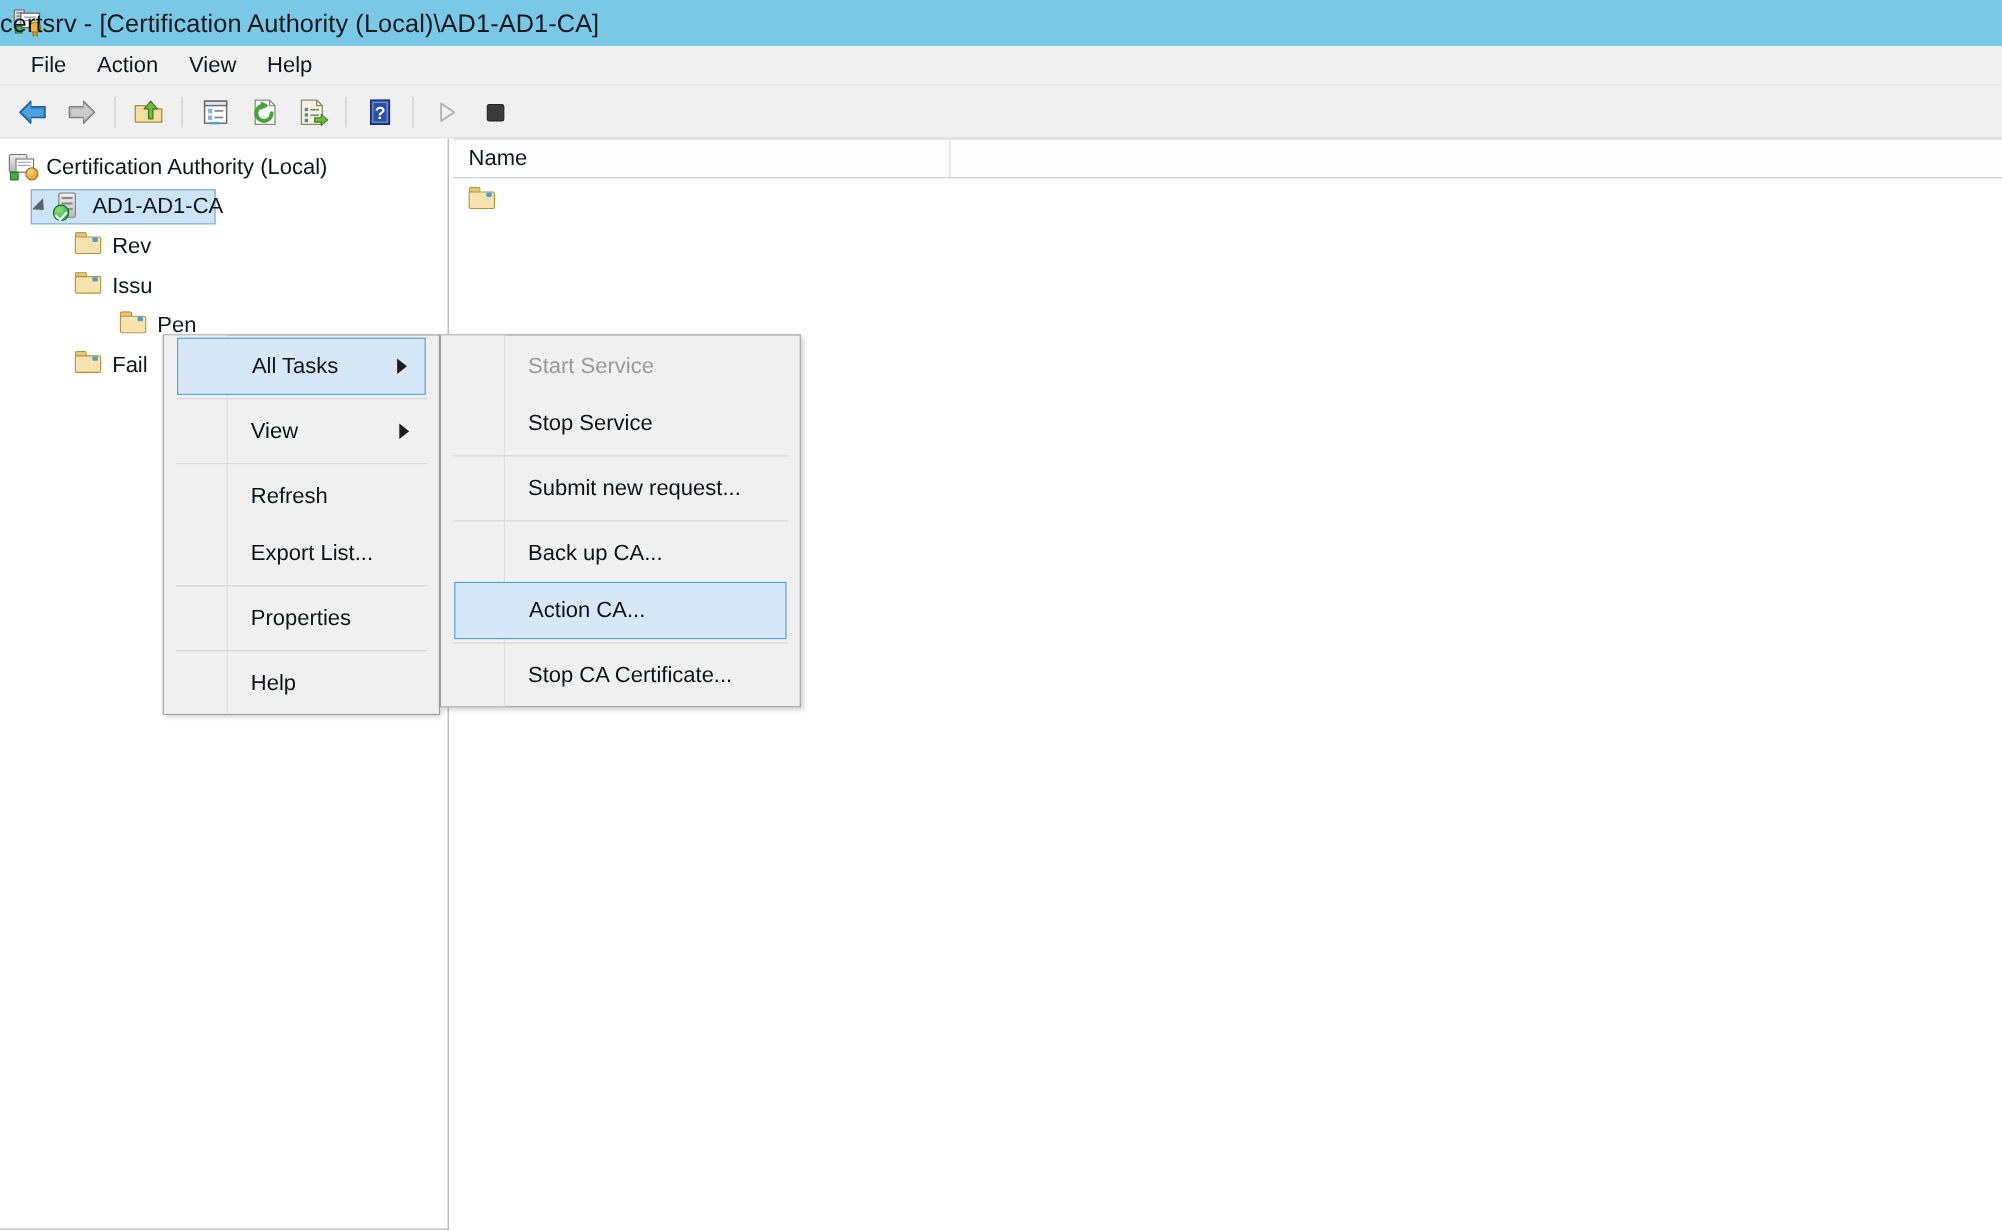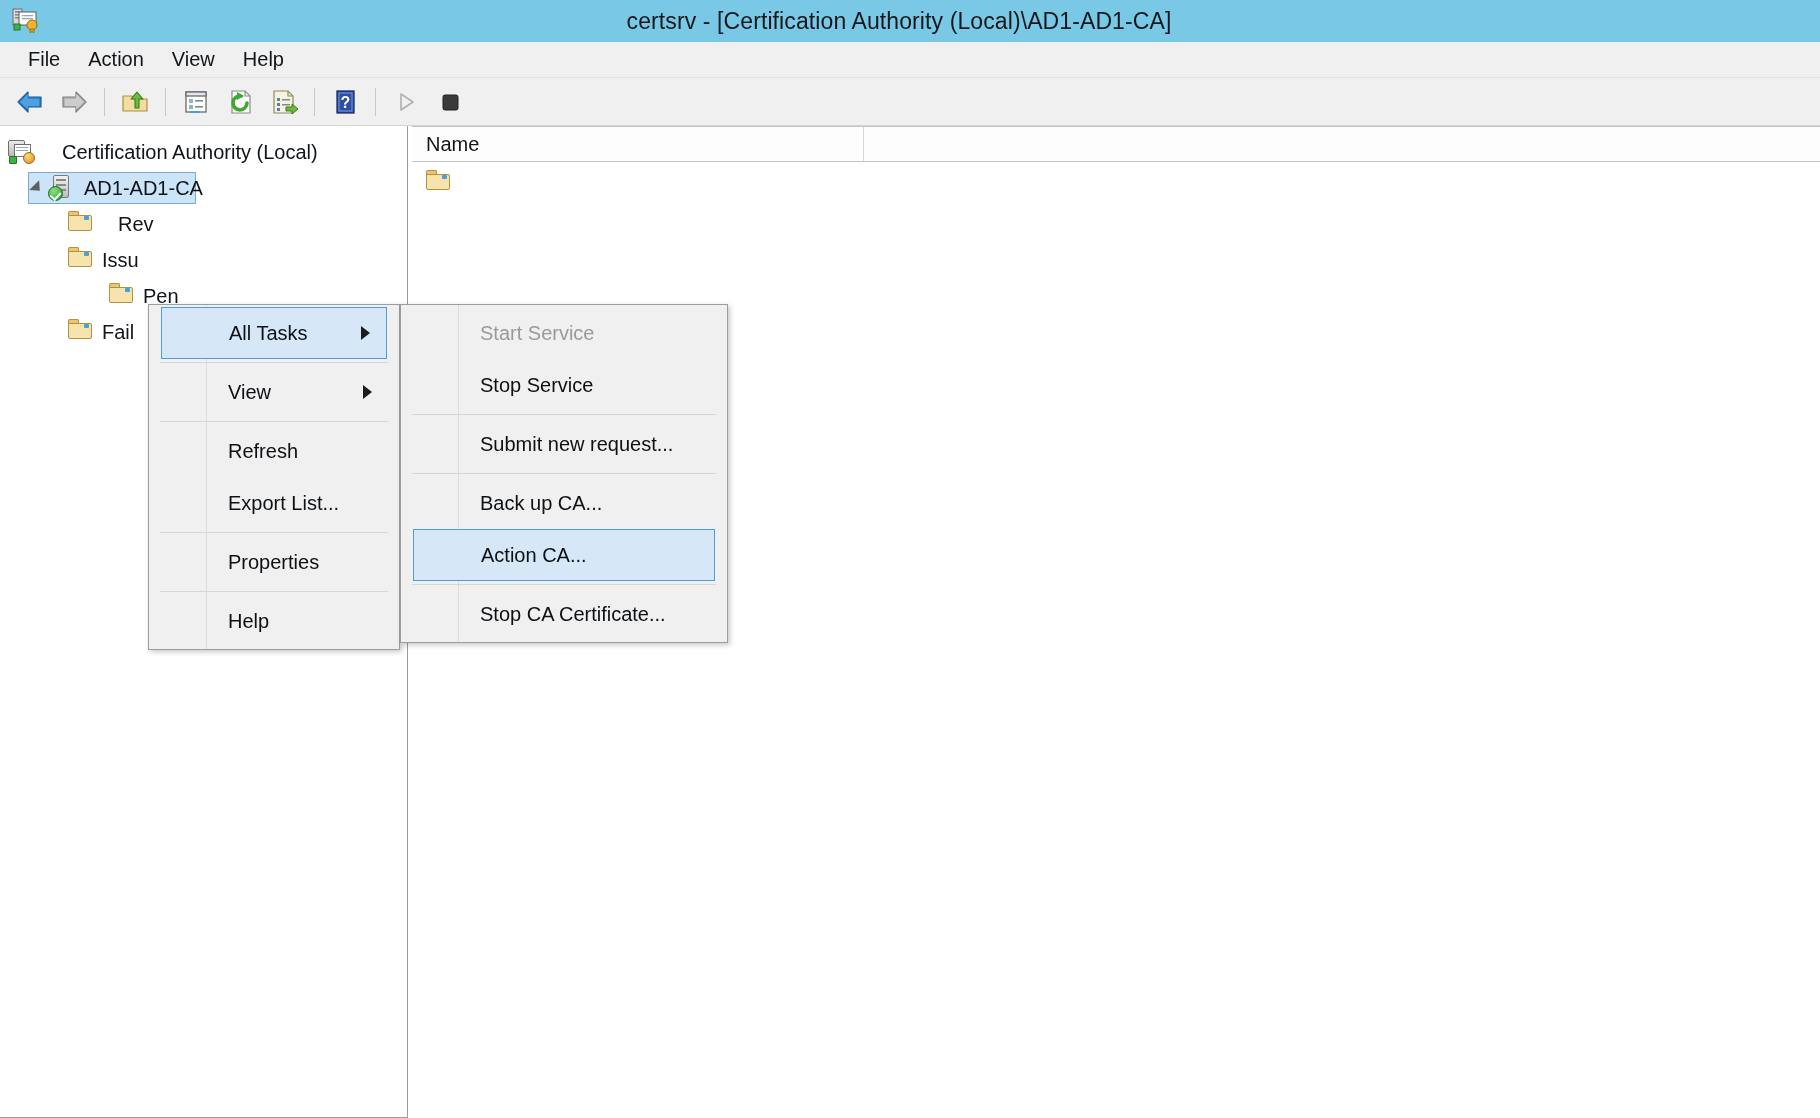--- a/index.html
+++ b/index.html
@@ -33,21 +33,21 @@
     position: absolute;
     left: 10px; top: 5px;
     width: 30px; height: 30px;
   }
   .titlebar-text {
     position: absolute;
     left: 0; right: 22px;
     top: 0;
     height: 42px;
     line-height: 42px;
-    text-align: center;
+    text-align: left;
     font-size: 23px;
     color: #12181c;
     letter-spacing: 0.1px;
     white-space: nowrap;
   }
 
   
   .menubar {
     position: absolute;
     top: 42px; left: 0;
@@ -495,21 +495,21 @@
       </svg>
     </div>
 
   </div>
 
   <div class="content">
 
     <div class="tree-pane">
       <div class="tree-inner">
 
-        <div class="tree-row" style="padding-left:8px;gap:20px;">
+        <div class="tree-row" style="padding-left:8px;">
           <div class="ticon">
             <div class="caroot">
               <div class="mon"></div>
               <div class="scr"></div>
               <div class="sl a"></div>
               <div class="sl b"></div>
               <div class="grn"></div>
               <div class="seal"></div>
             </div>
           </div>
@@ -526,21 +526,21 @@
               <div class="box"></div>
               <div class="ln a"></div>
               <div class="ln b"></div>
               <div class="ln c"></div>
               <div class="chk"></div>
             </div>
           </div>
           <div class="tlabel">AD1-AD1-CA</div>
         </div>
 
-        <div class="tree-row" style="padding-left:68px;gap:16px;">
+        <div class="tree-row" style="padding-left:68px;">
           <div class="ticon">
             <div class="folder">
                 <div class="tab"></div>
                 <div class="body"></div>
                 <div class="dot"></div>
               </div>
           </div>
           <div class="tlabel">Rev</div>
         </div>
 

